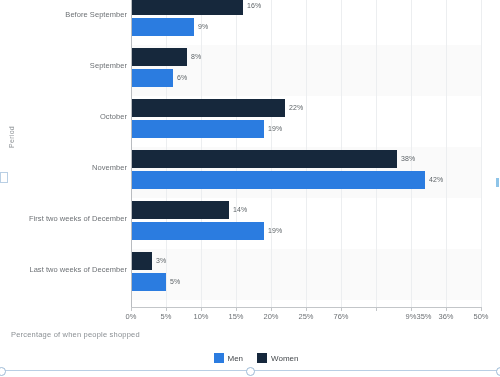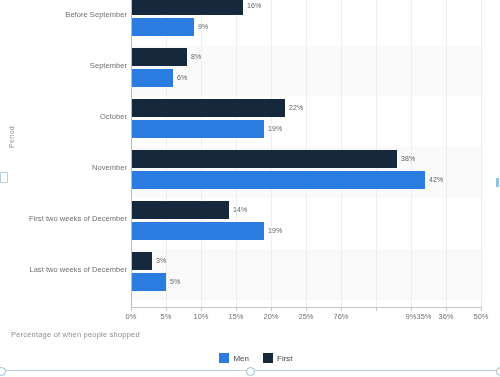--- a/index.html
+++ b/index.html
@@ -247,21 +247,21 @@
   <div id="x-axis-title">Percentage of when people shopped</div>
   <div id="y-axis-title">Period</div>
 
   <div id="legend">
       <div class="legend-item">
         <span class="legend-swatch" style="background: rgb(43, 124, 224);"></span>
         <span class="legend-label">Men</span>
       </div>
       <div class="legend-item">
         <span class="legend-swatch" style="background: rgb(22, 40, 60);"></span>
-        <span class="legend-label">First</span>
+        <span class="legend-label">Women</span>
       </div>
     </div>
 
   <div id="left-edge-handle"></div>
   <div id="right-edge-marker"></div>
   <div id="bottom-rail"></div>
   <div class="rail-handle" style="left:-3px;"></div>
   <div class="rail-handle" style="left:246px;"></div>
   <div class="rail-handle" style="left:496px;"></div>
 </div>

